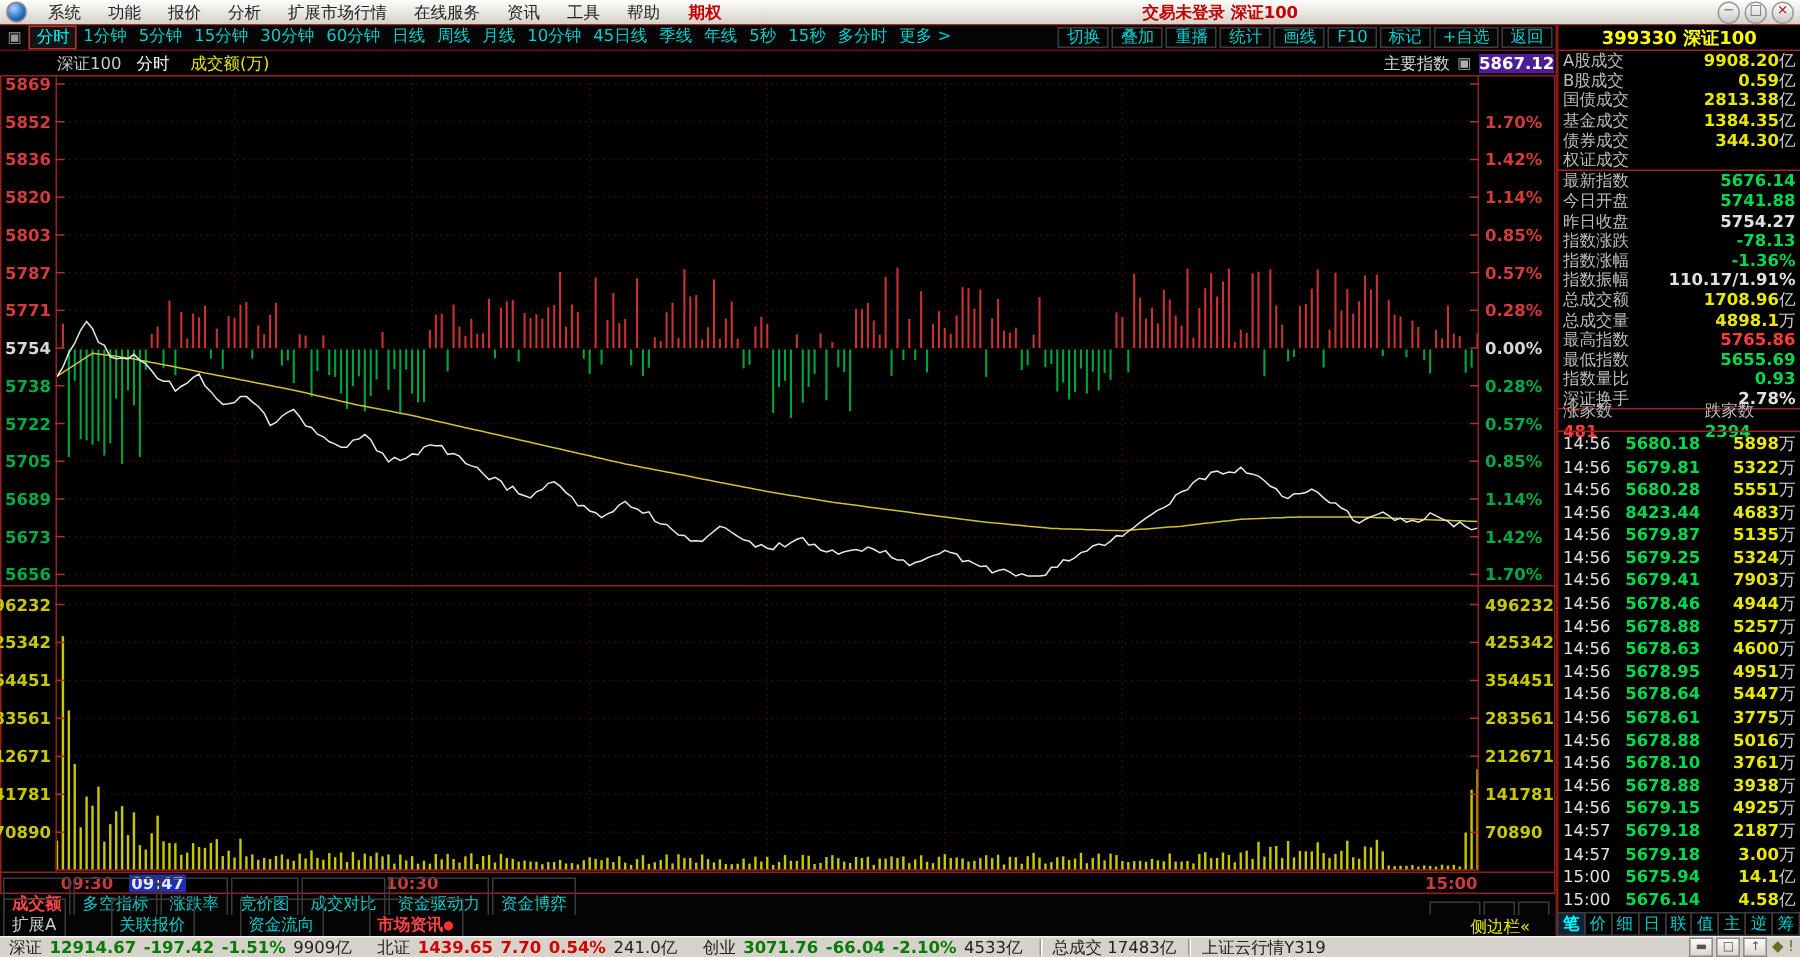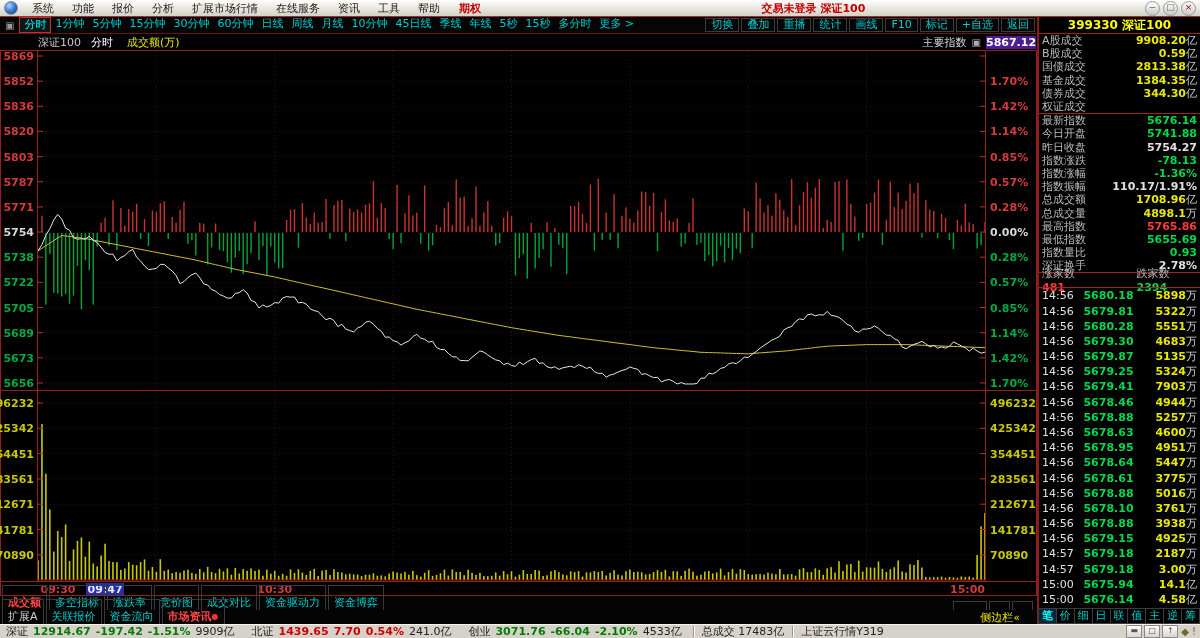--- a/index.html
+++ b/index.html
@@ -794,21 +794,21 @@
         <span class="bt-tab">资金博弈</span>
       </div>
     <div class="bt-right">
       <span class="bt-tab">指标</span>
       <span class="bt-tab">+</span>
       <span class="bt-tab" style="margin-right:4px;">−</span>
     </div>
   </div>
 
   <div id="bt2" class="bt-row">
-    <div id="bt2tabs" style="display:flex;">
+    <div id="bt2tabs" style="display:flex;gap:28px;">
         <span class="bt-tab plain">扩展A</span>
         <span class="bt-tab">关联报价</span>
         <span class="bt-tab">资金流向</span>
         <span class="bt-tab active">市场资讯<sup class="bt-dot">●</sup></span>
       </div>
     <span class="sidebar-toggle">侧边栏«</span>
   </div>
 
   <div class="right-panel">
     <div class="rp-sym">399330 深证100</div>
@@ -909,21 +909,21 @@
           <span class="tick-p">5679.81</span>
           <span class="tick-v"><span>5322</span><span class="c-suffix">万</span></span>
         </div>
         <div class="tick-row">
           <span class="tick-t">14:56</span>
           <span class="tick-p">5680.28</span>
           <span class="tick-v"><span>5551</span><span class="c-suffix">万</span></span>
         </div>
         <div class="tick-row">
           <span class="tick-t">14:56</span>
-          <span class="tick-p">5679.30</span>
+          <span class="tick-p">8423.44</span>
           <span class="tick-v"><span>4683</span><span class="c-suffix">万</span></span>
         </div>
         <div class="tick-row">
           <span class="tick-t">14:56</span>
           <span class="tick-p">5679.87</span>
           <span class="tick-v"><span>5135</span><span class="c-suffix">万</span></span>
         </div>
         <div class="tick-row">
           <span class="tick-t">14:56</span>
           <span class="tick-p">5679.25</span>

